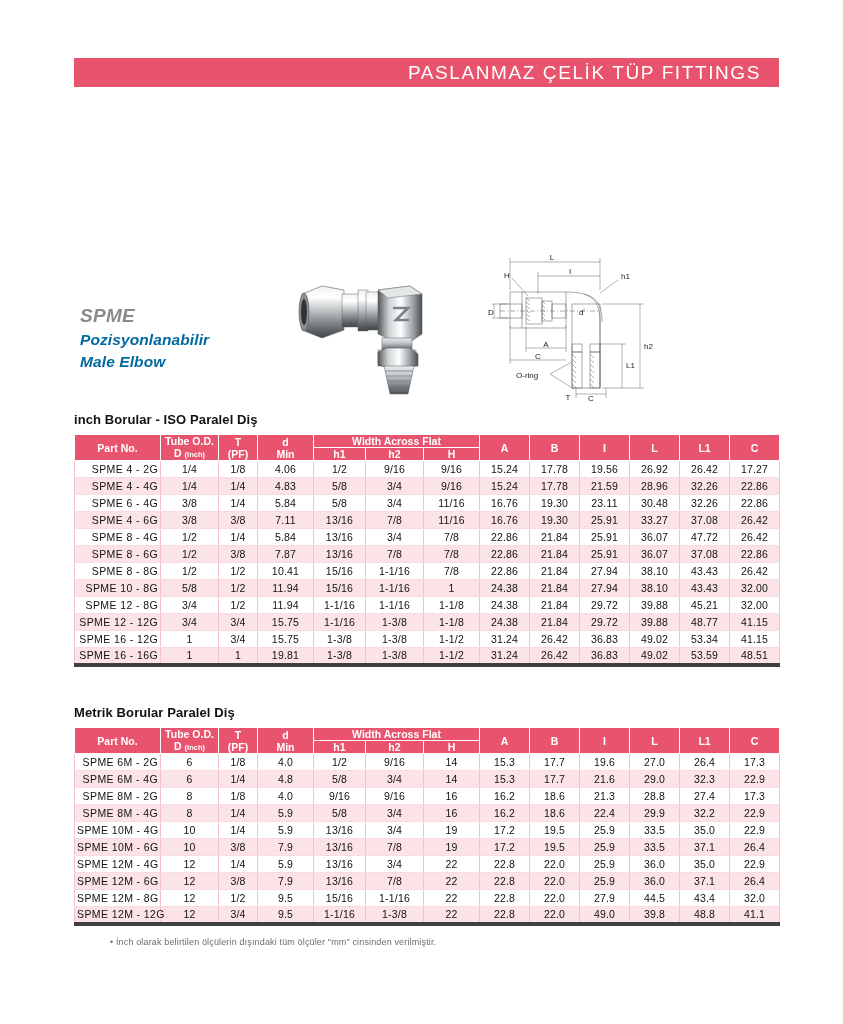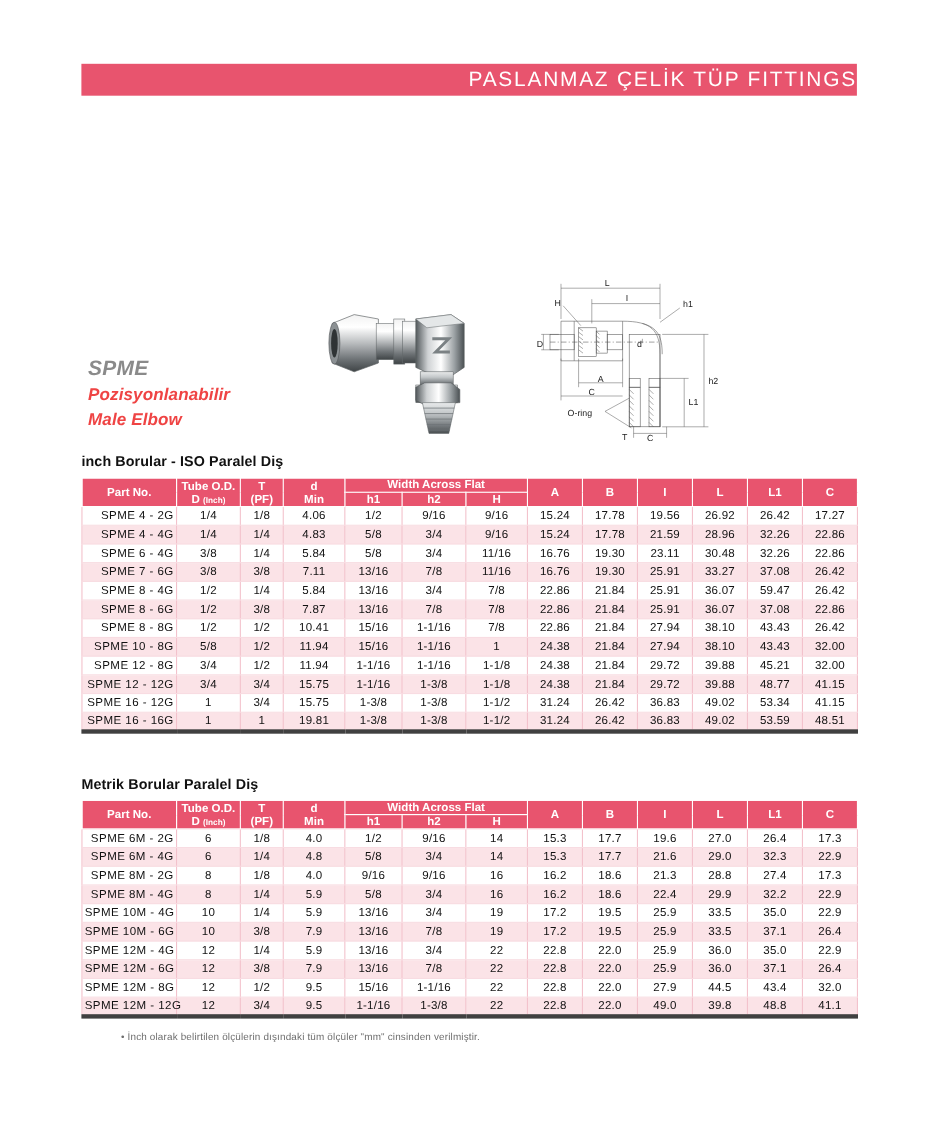--- a/index.html
+++ b/index.html
@@ -19,21 +19,21 @@
 
   
   .header-band {
     position: absolute;
     left: 74px; top: 58px;
     width: 705px; height: 29px;
     background: #E8546E;
     display: flex;
     align-items: center;
     justify-content: flex-end;
-    padding-right: 0;
+    padding-right: 18px;
   }
   .header-title {
     color: #ffffff;
     font-size: 19px;
     font-weight: normal;
     letter-spacing: 1.6px;
     white-space: nowrap;
   }
   .header-sub {
     position: absolute;
@@ -53,27 +53,26 @@
     left: 80px; top: 304px;
     width: 210px;
   }
   .prod-code {
     font-size: 19px;
     font-style: italic;
     font-weight: bold;
     color: #8a8a8a;
     line-height: 1.3;
     letter-spacing: .3px;
-    margin-top: 20px;
   }
   .prod-name-tr, .prod-name-en {
     font-size: 15.5px;
     font-style: italic;
     font-weight: bold;
-    color: #ef4444;
+    color: #0369a1;
     line-height: 1.42;
     letter-spacing: .1px;
   }
 
   
   .photo {
     position: absolute;
     left: 292px; top: 272px;
     width: 158px; height: 126px;
   }
@@ -397,21 +396,21 @@
           <td>3/4</td>
           <td>11/16</td>
           <td>16.76</td>
           <td>19.30</td>
           <td>23.11</td>
           <td>30.48</td>
           <td>32.26</td>
           <td>22.86</td>
         </tr>
         <tr class="alt">
-          <td class="partno">SPME  7 -  6G</td>
+          <td class="partno">SPME  4 -  6G</td>
           <td>3/8</td>
           <td>3/8</td>
           <td>7.11</td>
           <td>13/16</td>
           <td>7/8</td>
           <td>11/16</td>
           <td>16.76</td>
           <td>19.30</td>
           <td>25.91</td>
           <td>33.27</td>
@@ -423,21 +422,21 @@
           <td>1/2</td>
           <td>1/4</td>
           <td>5.84</td>
           <td>13/16</td>
           <td>3/4</td>
           <td>7/8</td>
           <td>22.86</td>
           <td>21.84</td>
           <td>25.91</td>
           <td>36.07</td>
-          <td>59.47</td>
+          <td>47.72</td>
           <td>26.42</td>
         </tr>
         <tr class="alt">
           <td class="partno">SPME  8 -  6G</td>
           <td>1/2</td>
           <td>3/8</td>
           <td>7.87</td>
           <td>13/16</td>
           <td>7/8</td>
           <td>7/8</td>

